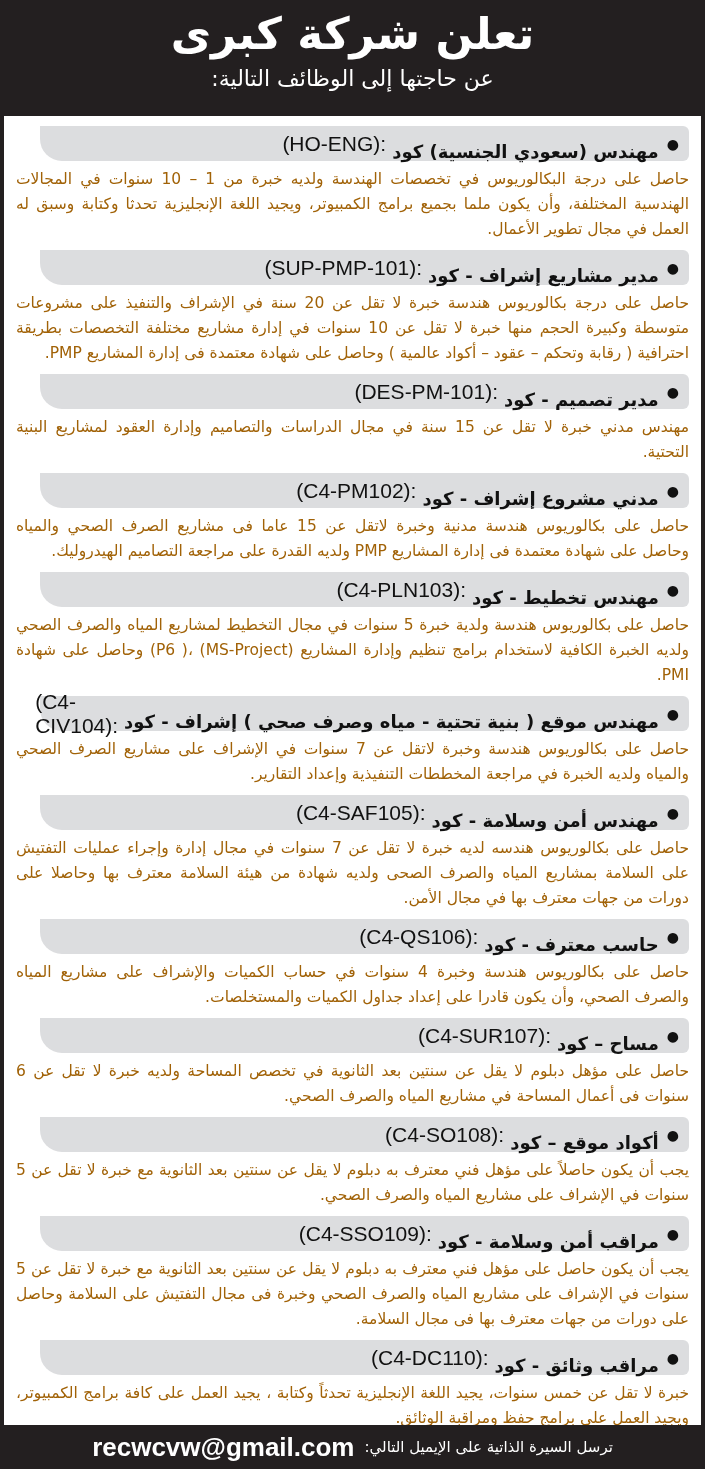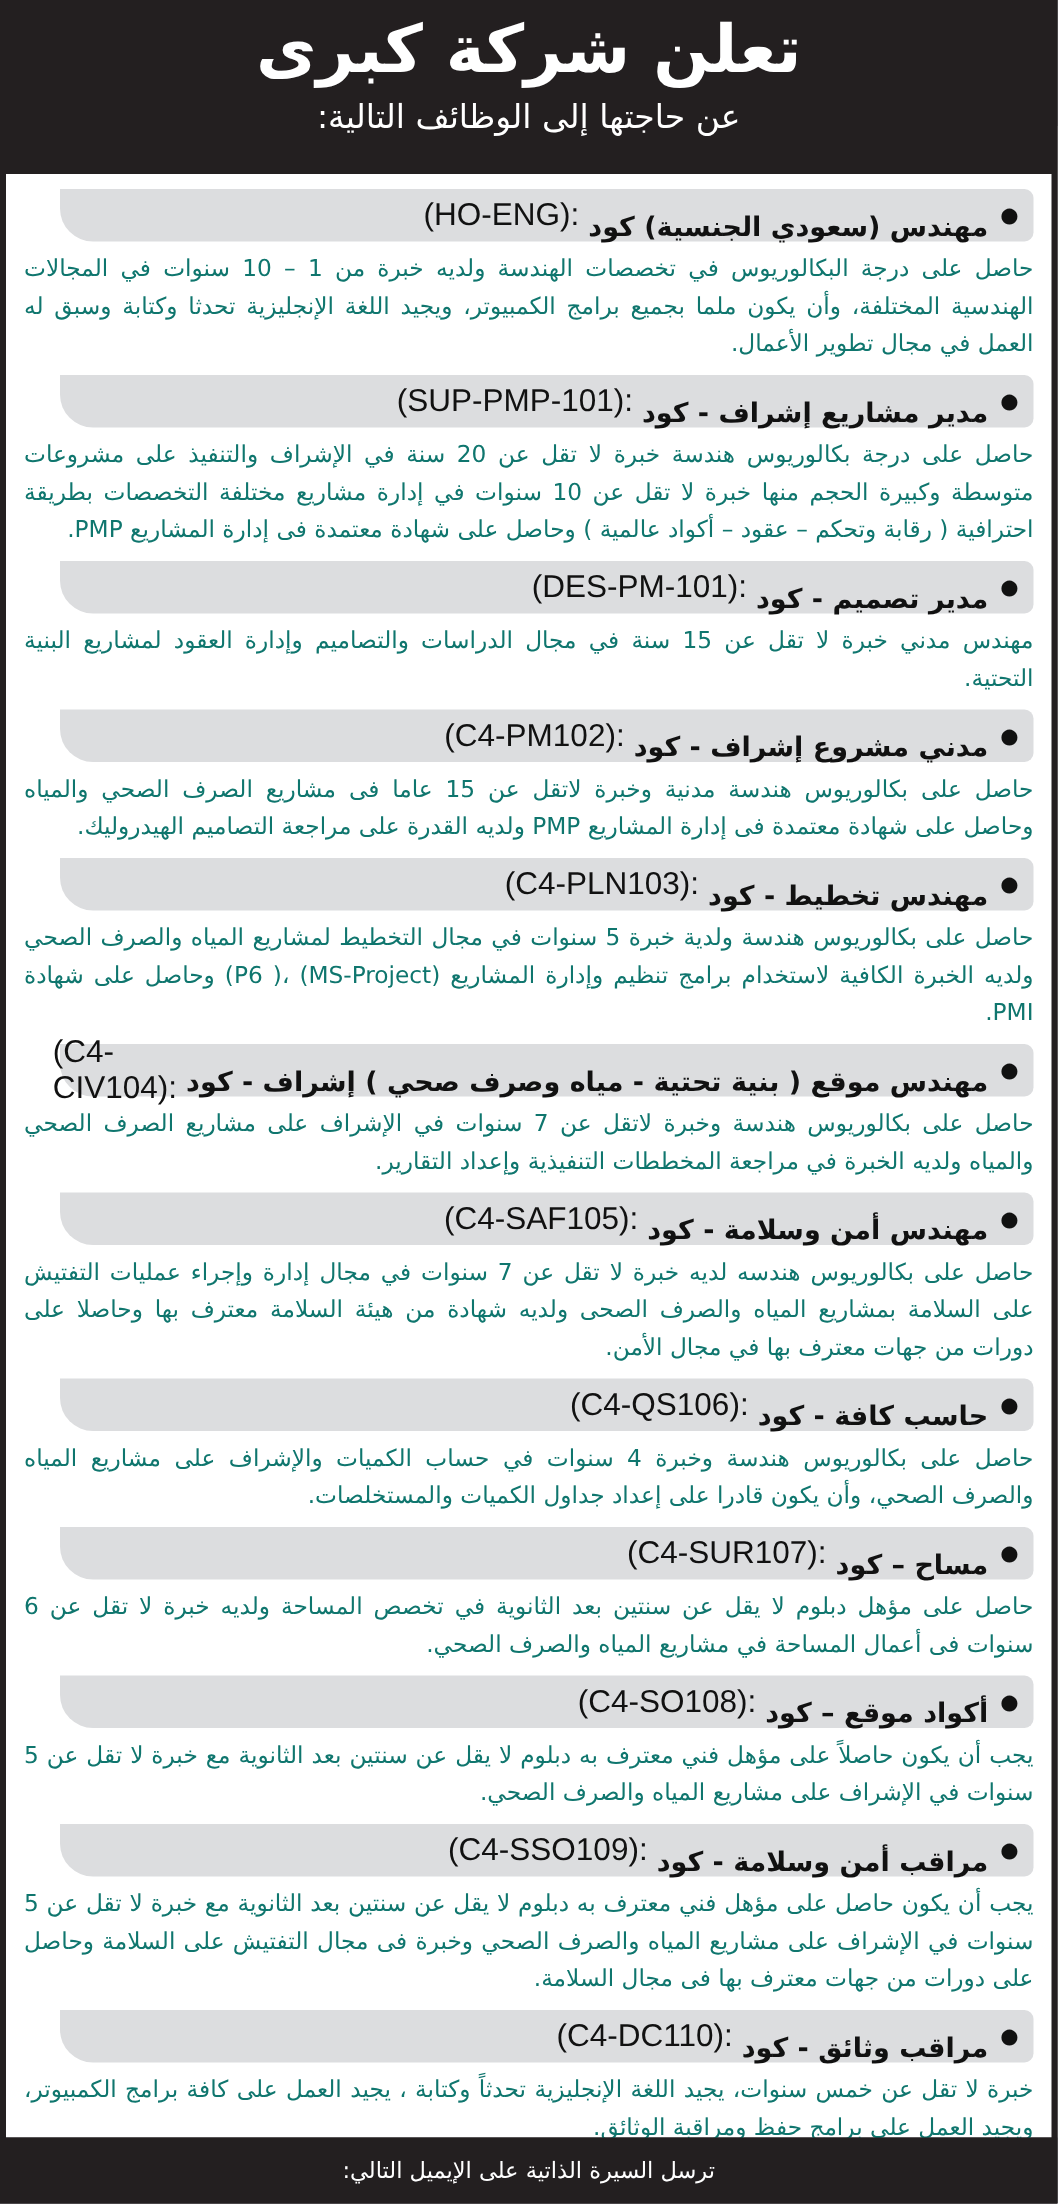--- a/index.html
+++ b/index.html
@@ -75,21 +75,21 @@
       direction: ltr;
       unicode-bidi: embed;
       color: #111;
     }
     .job-desc {
       font-size: 15.5px;
       line-height: 25px;
       text-align: justify;
       text-align-last: right;
       padding: 6px 4px 4px 4px;
-      color: #0f766e;
+      color: #a16207;
     }
     .footer {
       position: absolute;
       top: 1425px;
       left: 0;
       right: 0;
       height: 44px;
       background: #231f20;
       color: #fff;
       display: flex;
@@ -178,21 +178,21 @@
       <span class="bullet">●</span>
       <span class="job-title">مهندس أمن وسلامة - كود</span>
       <span class="job-code">(C4-SAF105):</span>
     </div>
     <p class="job-desc">حاصل على بكالوريوس هندسه لديه خبرة لا تقل عن 7 سنوات في مجال إدارة وإجراء عمليات التفتيش على السلامة بمشاريع المياه والصرف الصحى ولديه شهادة من هيئة السلامة معترف بها وحاصلا على دورات من جهات معترف بها في مجال الأمن.</p>
   </div>
 
   <div class="job">
     <div class="job-title-bar">
       <span class="bullet">●</span>
-      <span class="job-title">حاسب كافة - كود</span>
+      <span class="job-title">حاسب معترف - كود</span>
       <span class="job-code">(C4-QS106):</span>
     </div>
     <p class="job-desc">حاصل على بكالوريوس هندسة وخبرة 4 سنوات في حساب الكميات والإشراف على مشاريع المياه والصرف الصحي، وأن يكون قادرا على إعداد جداول الكميات والمستخلصات.</p>
   </div>
 
   <div class="job">
     <div class="job-title-bar">
       <span class="bullet">●</span>
       <span class="job-title">مساح – كود</span>
       <span class="job-code">(C4-SUR107):</span>
@@ -224,13 +224,14 @@
       <span class="job-title">مراقب وثائق - كود</span>
       <span class="job-code">(C4-DC110):</span>
     </div>
     <p class="job-desc">خبرة لا تقل عن خمس سنوات، يجيد اللغة الإنجليزية تحدثاً وكتابة ، يجيد العمل على كافة برامج الكمبيوتر، ويجيد العمل على برامج حفظ ومراقبة الوثائق.</p>
   </div>
 
 </div>
 
 <div class="footer">
   <span class="footer-label">ترسل السيرة الذاتية على الإيميل التالي:</span>
+  <span class="footer-email">recwcvw@gmail.com</span>
 </div>
 
 </body></html>

